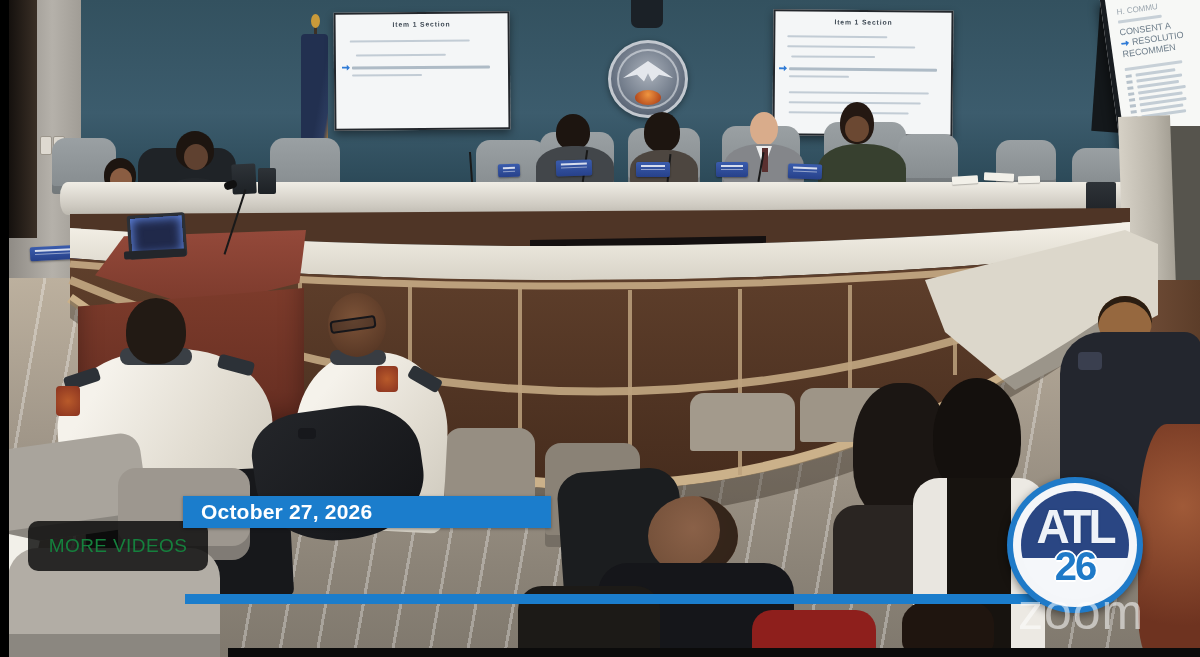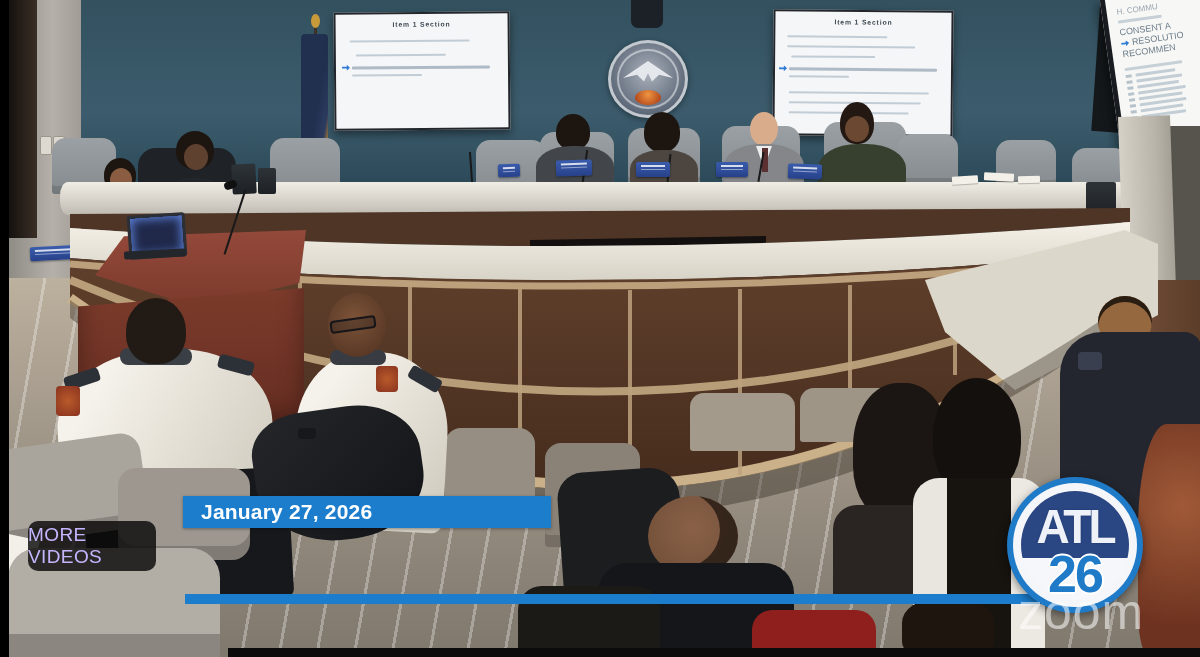--- a/index.html
+++ b/index.html
@@ -83,43 +83,43 @@
   
   .hair{background:#1d1510;border-radius:50% 50% 44% 44%;}
   .skin{border-radius:50%;}
   .torso{border-radius:45% 45% 12px 12px;}
   
   .ffshirt{background:linear-gradient(125deg,#f5f2eb 20%,#e2ddd2 60%,#cdc8bc 100%);}
   .patch{background:radial-gradient(circle,#b85a2a,#8a3320);border-radius:4px;}
   .epaul{background:#2c3137;border-radius:4px;}
   .darkbag{background:linear-gradient(140deg,#24262a,#131417);}
   
-  .morevideos{left:28px;top:521px;width:128px;height:50px;background:rgba(10,10,10,.82);
-        border-radius:10px;color:#c4b5fd;font-size:19px;letter-spacing:.4px;display:flex;
+  .morevideos{left:28px;top:521px;width:180px;height:50px;background:rgba(10,10,10,.82);
+        border-radius:10px;color:#15803d;font-size:19px;letter-spacing:.4px;display:flex;
         align-items:center;justify-content:center;cursor:pointer;}
   .datebar{left:183px;top:496px;width:368px;height:32px;background:#1b7dcc;display:flex;
         align-items:center;box-shadow:0 1px 3px rgba(0,0,0,.35);}
   .datebar span{color:#fff;font-weight:bold;font-size:21px;padding-left:18px;letter-spacing:.2px;}
   .banner{left:185px;top:527px;width:872px;height:68px;background:#fdfdfc;display:flex;
         align-items:center;box-shadow:0 2px 5px rgba(0,0,0,.3);}
   .banner span{display:inline-block;color:#101013;font-weight:800;font-size:43px;
         letter-spacing:-1.5px;padding-left:20px;white-space:nowrap;
         transform:scale(.9,1.08);transform-origin:left center;}
   .bluestrip{left:185px;top:594px;width:892px;height:10px;background:#1b7dcc;}
   
   .logo{left:1007px;top:477px;width:136px;height:136px;border-radius:50%;background:#1f7ac8;
         box-shadow:0 3px 10px rgba(0,0,0,.45);}
   .logo .wring{position:absolute;left:6px;top:6px;right:6px;bottom:6px;border-radius:50%;background:#f4f6f9;}
   .logo .inner{position:absolute;left:14px;top:14px;right:14px;bottom:14px;border-radius:50%;
         overflow:hidden;background:linear-gradient(180deg,#2a4683 0 62%,#f5f7fa 62% 100%);}
   .logo .atl{position:absolute;left:0;right:0;top:8px;text-align:center;color:#eef2f8;
         font-weight:800;font-size:46px;letter-spacing:-3px;transform:scale(1,1.05);
         text-shadow:0 0 2px #1f3a6e;}
   .logo .n26{position:absolute;left:0;right:0;top:53px;text-align:center;color:#1f7ac8;
-        font-weight:800;font-size:52px;letter-spacing:-2px;
+        font-weight:800;font-size:40px;letter-spacing:-2px;
         text-shadow:-2px 0 0 #fff,2px 0 0 #fff,0 -2px 0 #fff,0 2px 0 #fff;}
   .watermark{left:1018px;top:583px;font-size:50px;font-weight:400;color:rgba(255,255,255,.55);
         letter-spacing:1px;}
   .leftbar{left:0;top:0;width:9px;height:657px;background:#000;}
   .botstrip{left:228px;top:648px;width:972px;height:9px;background:#0b0b0b;}
 </style>
 </head>
 <body>
 
 <div id="stage">
@@ -362,21 +362,21 @@
   <div class="abs" style="left:752px;top:610px;width:124px;height:50px;background:#8e1f1c;border-radius:20px 20px 0 0;"></div>
   <div class="abs hair" style="left:902px;top:598px;width:92px;height:62px;border-radius:40% 40% 30% 30%;background:#1f150f;"></div>
   <div class="abs" style="left:1138px;top:424px;width:64px;height:235px;background:radial-gradient(circle at 70% 35%,#a05a38,#6e3320 75%);border-radius:45% 0 0 20%;"></div>
   <div class="abs botstrip"></div>
 
   <div class="abs morevideos">
     <span>MORE VIDEOS</span>
   </div>
 
   <div class="abs datebar">
-    <span>January 27, 2026</span>
+    <span>October 27, 2026</span>
   </div>
   <div class="abs bluestrip"></div>
 
   <div class="abs logo">
     <div class="wring"></div>
     <div class="inner">
       <div class="atl">ATL</div>
       <div class="n26">26</div>
     </div>
   </div>

